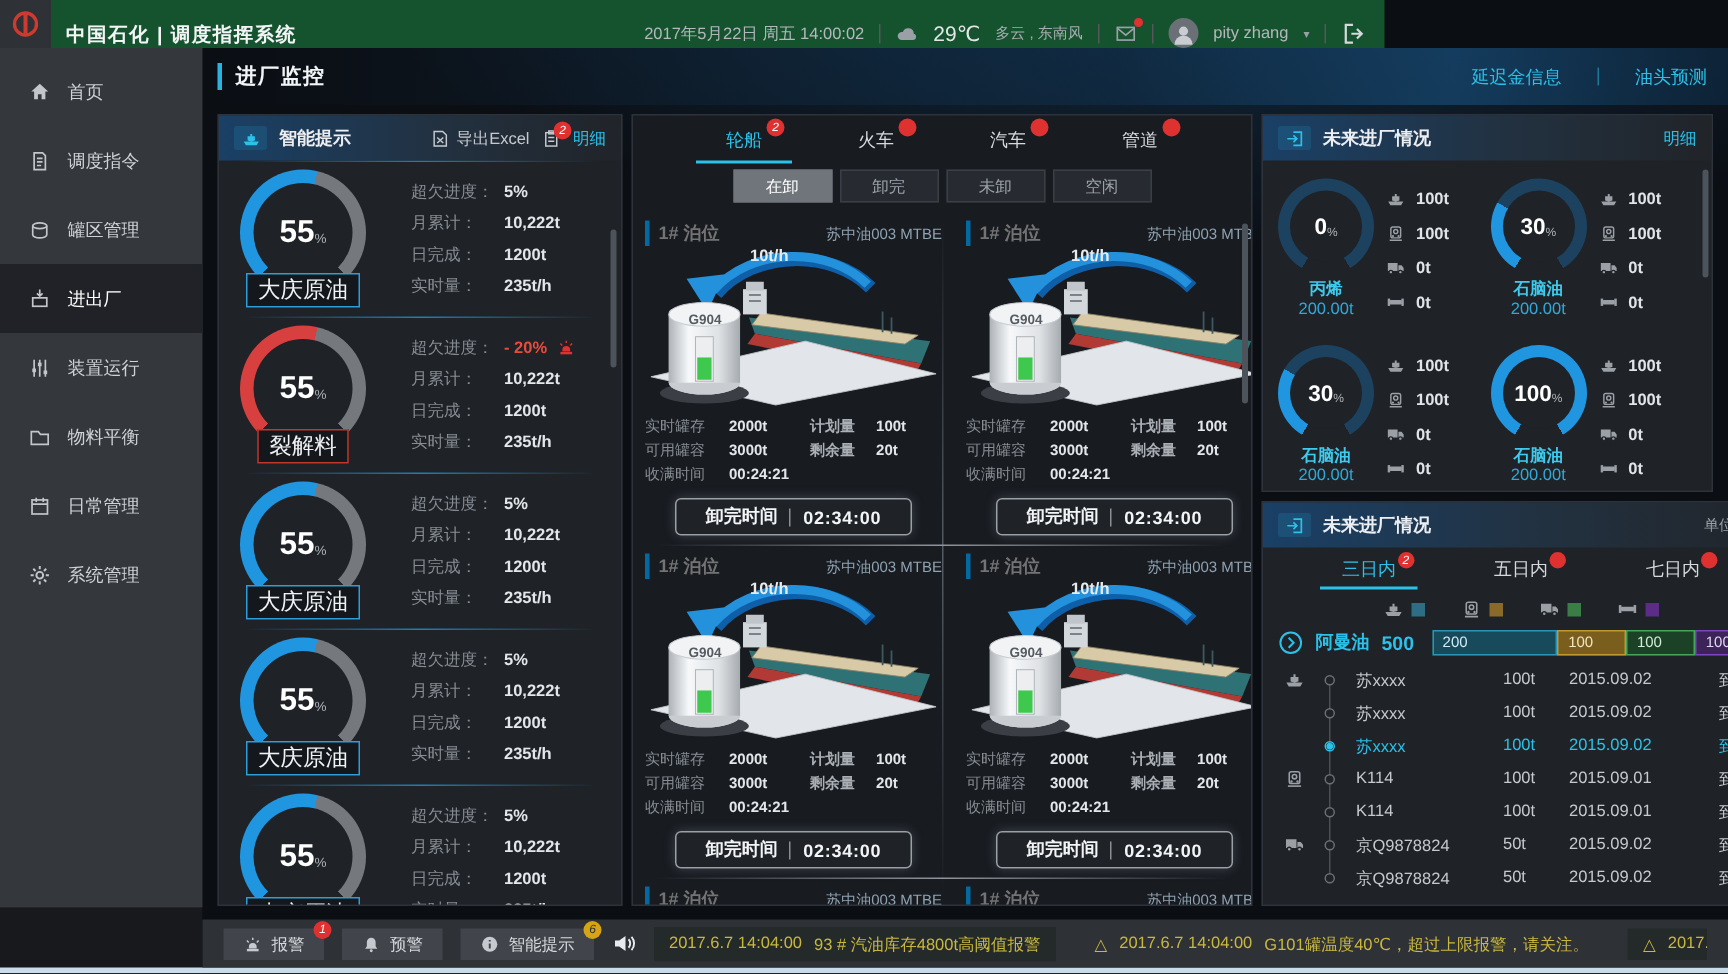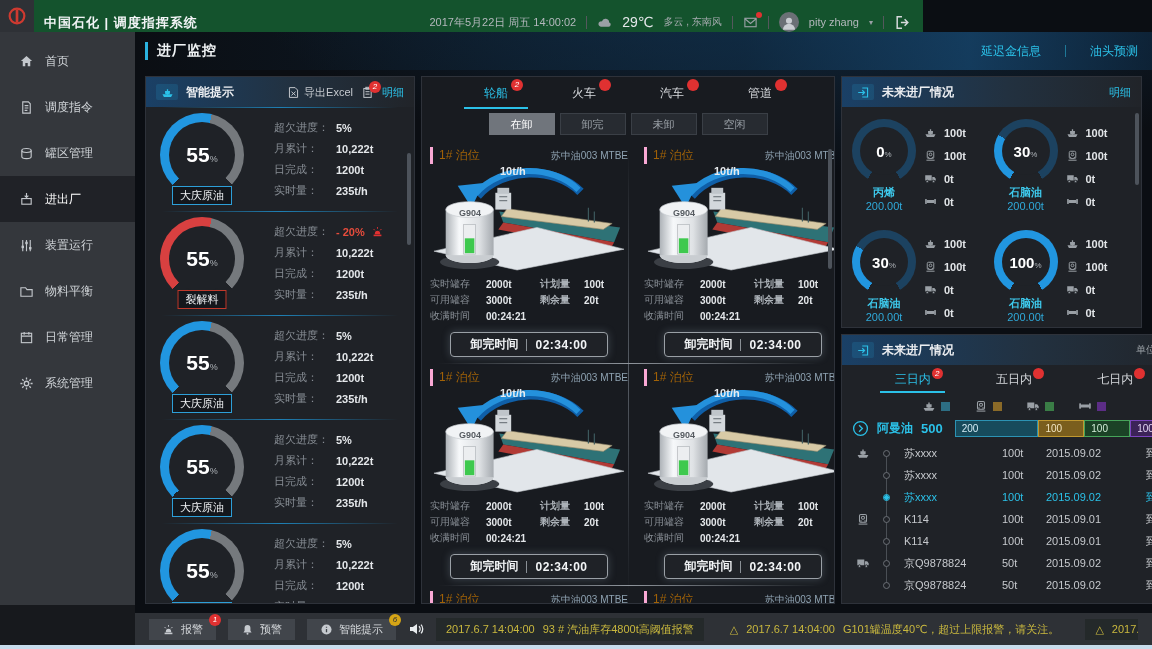--- a/index.html
+++ b/index.html
@@ -57,21 +57,21 @@
   .m-row { position:relative; height:104px; display:flex; align-items:center; }
   .m-row:not(:first-of-type)::before { content:""; position:absolute; top:0; left:6%; right:6%; height:1px;
                background:linear-gradient(90deg, transparent, #1e7fb4 50%, transparent); }
   .gauge-wrap { position:relative; width:84px; height:92px; margin-left:14px; flex:none; }
   .ring { position:relative; width:84px; height:84px; border-radius:50%; }
   .hole { position:absolute; left:9px; top:9px; width:66px; height:66px; border-radius:50%; background:#1f2227;
           display:flex; align-items:center; justify-content:center; }
   .pct { color:#fff; font-size:21px; font-weight:bold; }
   .pct-unit { color:#aeb3b8; font-size:9px; margin-top:8px; }
   .g-label { position:absolute; bottom:0; left:50%; transform:translateX(-50%); white-space:nowrap;
-             border:1px solid #2d9fd8; background:#14171c; color:#f0f2f4; font-size:11px; padding:1px 7px; }
+             border:1px solid #2d9fd8; background:#14171c; color:#f0f2f4; font-size:15px; padding:1px 7px; }
   .m-row[data-state="alarm"] .g-label { border-color:#c0392b; }
   .m-stats { flex:1; margin-left:30px; }
   .stat { display:flex; align-items:center; height:21px; font-size:11px; }
   .sl { color:#878d94; width:62px; flex:none; }
   .sv { color:#e4e7ea; font-weight:bold; }
   .m-row[data-state="alarm"] .sv.prog { color:#e74c3c; }
   .siren { display:none; margin-left:6px; color:#e03131; }
   .m-row[data-state="alarm"] .siren { display:block; }
 
   
@@ -85,21 +85,21 @@
                  display:flex; align-items:center; justify-content:center; padding:0 2px; }
   .subtabs { display:flex; justify-content:center; gap:5px; padding:4px 0 6px; }
   .stab { width:66px; height:22px; display:flex; align-items:center; justify-content:center; font-size:11px;
           background:#272b31; border:1px solid #3a3f46; color:#9ba1a8; cursor:pointer; }
   .stab[data-active="true"] { background:#70757c; border-color:#70757c; color:#fff;font-family:Liberation Serif, serif; }
   .cards { position:relative; height:462px; overflow:hidden; display:grid; grid-template-columns:1fr 1fr; grid-auto-rows:222px; }
   .gline-v { position:absolute; left:50%; top:6px; bottom:6px; width:1px; background:linear-gradient(180deg, transparent, #565c64 50%, transparent); z-index:2; }
   .gline-h { position:absolute; left:4%; right:4%; height:1px; background:linear-gradient(90deg, transparent, #8f959c 50%, transparent); z-index:2; }
   .card { position:relative; padding:6px 8px 0; }
   .card-head { display:flex; align-items:center; }
-  .berth { border-left:3px solid #f9a8d4; padding-left:6px; color:#a16207; font-size:12px; font-weight:normal; }
+  .berth { border-left:3px solid #0369a1; padding-left:6px; color:#737373; font-size:12px; font-weight:bold; }
   .vessel { margin-left:auto; color:#8fa3b2; font-size:10px; }
   .rate { position:absolute; left:78px; top:24px; color:#e8ebee; font-size:11px; font-weight:bold; z-index:2; }
   .scene { position:relative; height:106px; margin-top:4px; }
   .tank-label { position:absolute; left:16px; top:40px; width:48px; text-align:center; color:#565b61; font-size:9px; font-weight:bold; z-index:2; }
   .card-stats { display:flex; margin-top:2px; }
   .cs-left .stat, .cs-right .stat { height:16px; font-size:10px; }
   .cs-left .sl { width:56px; }
   .cs-right { margin-left:14px; }
   .cs-right .sl { width:44px; color:#aab0b6; font-weight:bold; }
   .unload-btn { margin:8px auto 0; width:158px; height:25px; border:1px solid #9aa0a6; border-radius:4px; background:rgba(255,255,255,.03);

